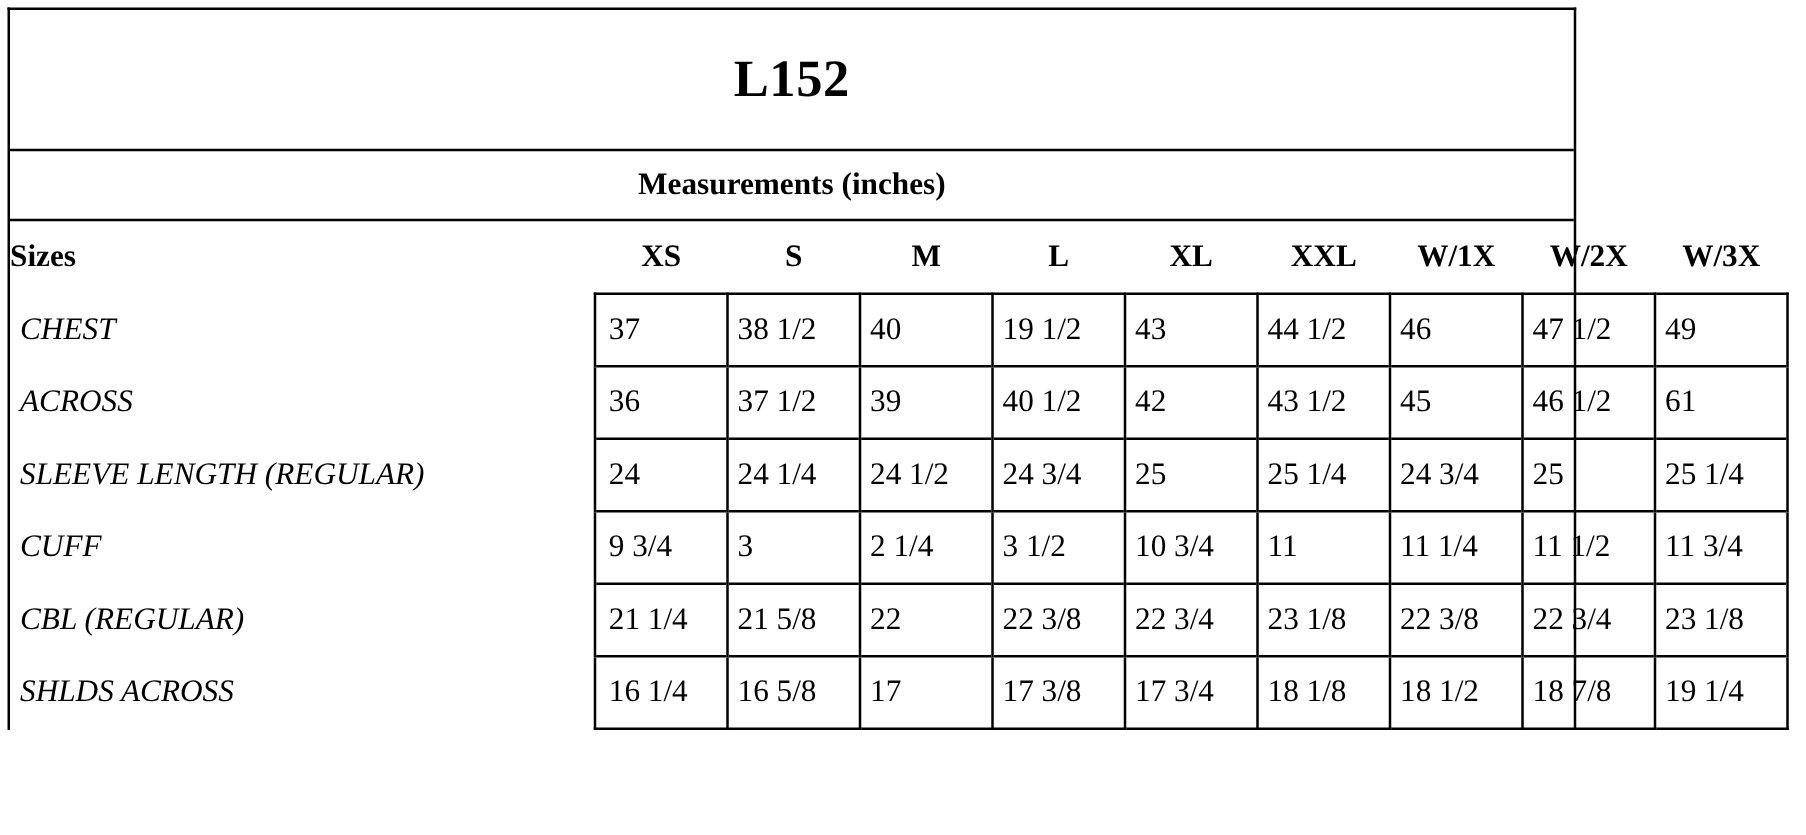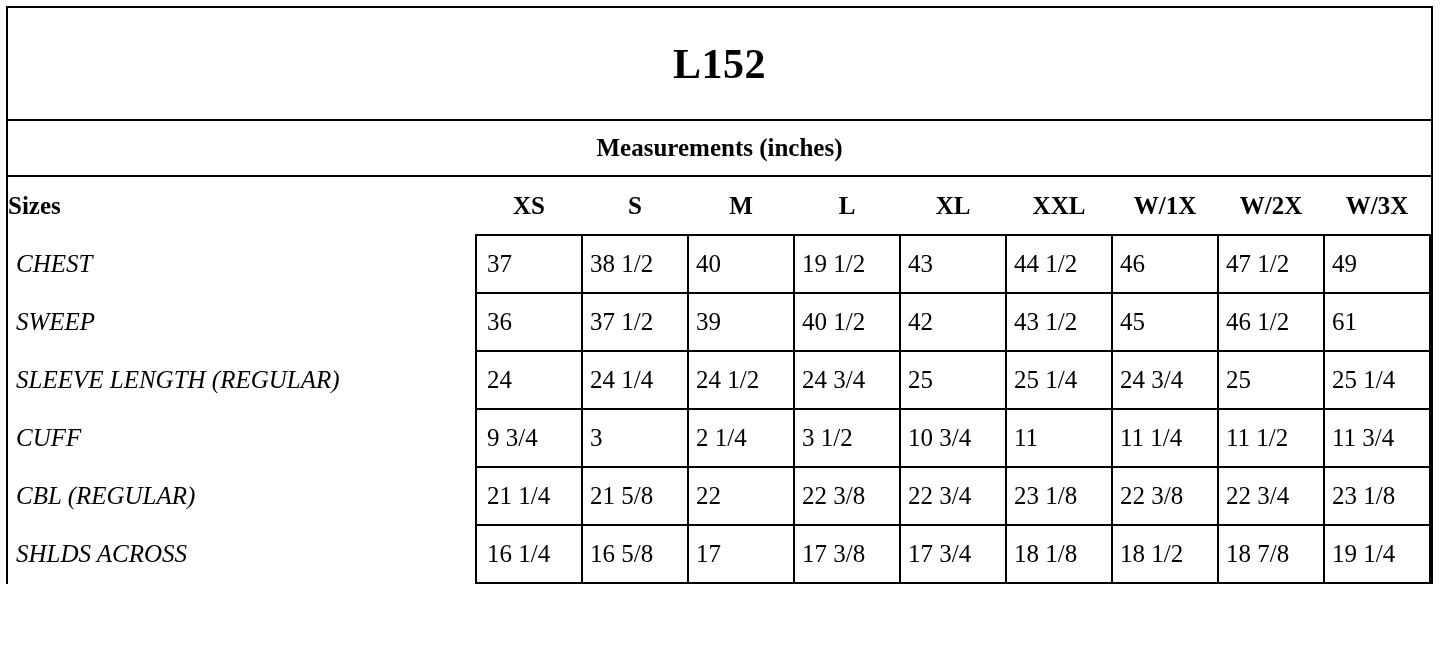--- a/index.html
+++ b/index.html
@@ -15,21 +15,21 @@
     width: 1445px;
     height: 668px;
     position: relative;
     box-sizing: border-box;
     background: #ffffff;
   }
   .sheet {
     position: absolute;
     left: 6px;
     top: 6px;
-    width: 1427px;
+    width: 1255px;
     border: 2px solid #000;
     border-bottom: none;
     box-sizing: border-box;
   }
   
   .title-band {
     height: 113px;
     border-bottom: 2px solid #000;
     display: flex;
     align-items: center;
@@ -161,21 +161,21 @@
           <td class="val">38 1/2</td>
           <td class="val">40</td>
           <td class="val">19 1/2</td>
           <td class="val">43</td>
           <td class="val">44 1/2</td>
           <td class="val">46</td>
           <td class="val">47 1/2</td>
           <td class="val">49</td>
         </tr>
         <tr class="data-row">
-          <td class="row-label">SWEEP</td>
+          <td class="row-label">ACROSS</td>
           <td class="val first-col">36</td>
           <td class="val">37 1/2</td>
           <td class="val">39</td>
           <td class="val">40 1/2</td>
           <td class="val">42</td>
           <td class="val">43 1/2</td>
           <td class="val">45</td>
           <td class="val">46 1/2</td>
           <td class="val">61</td>
         </tr>

